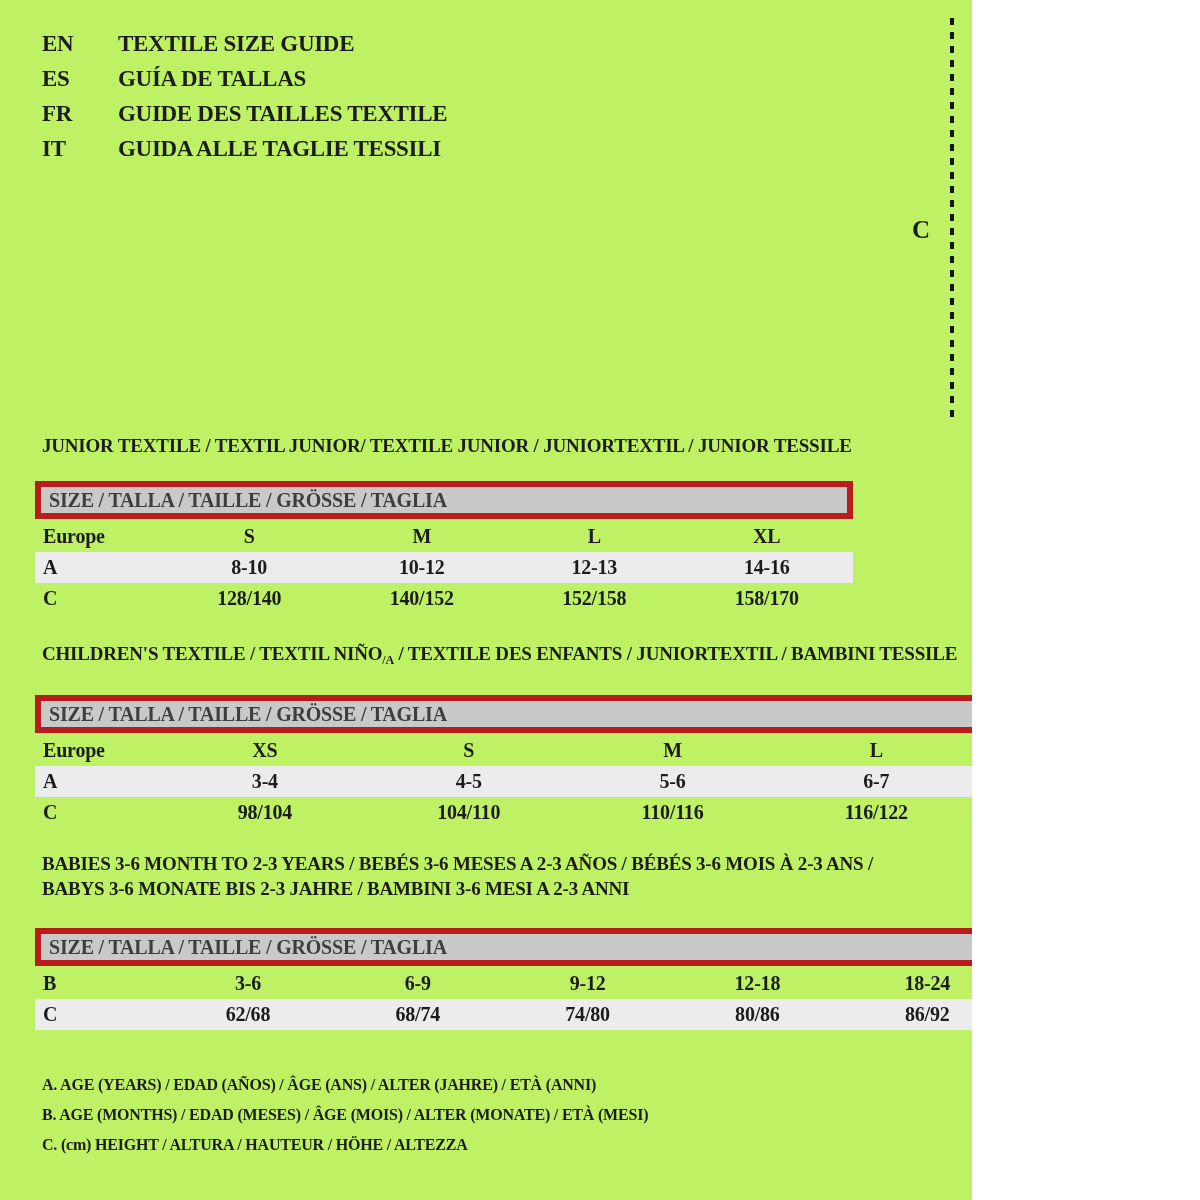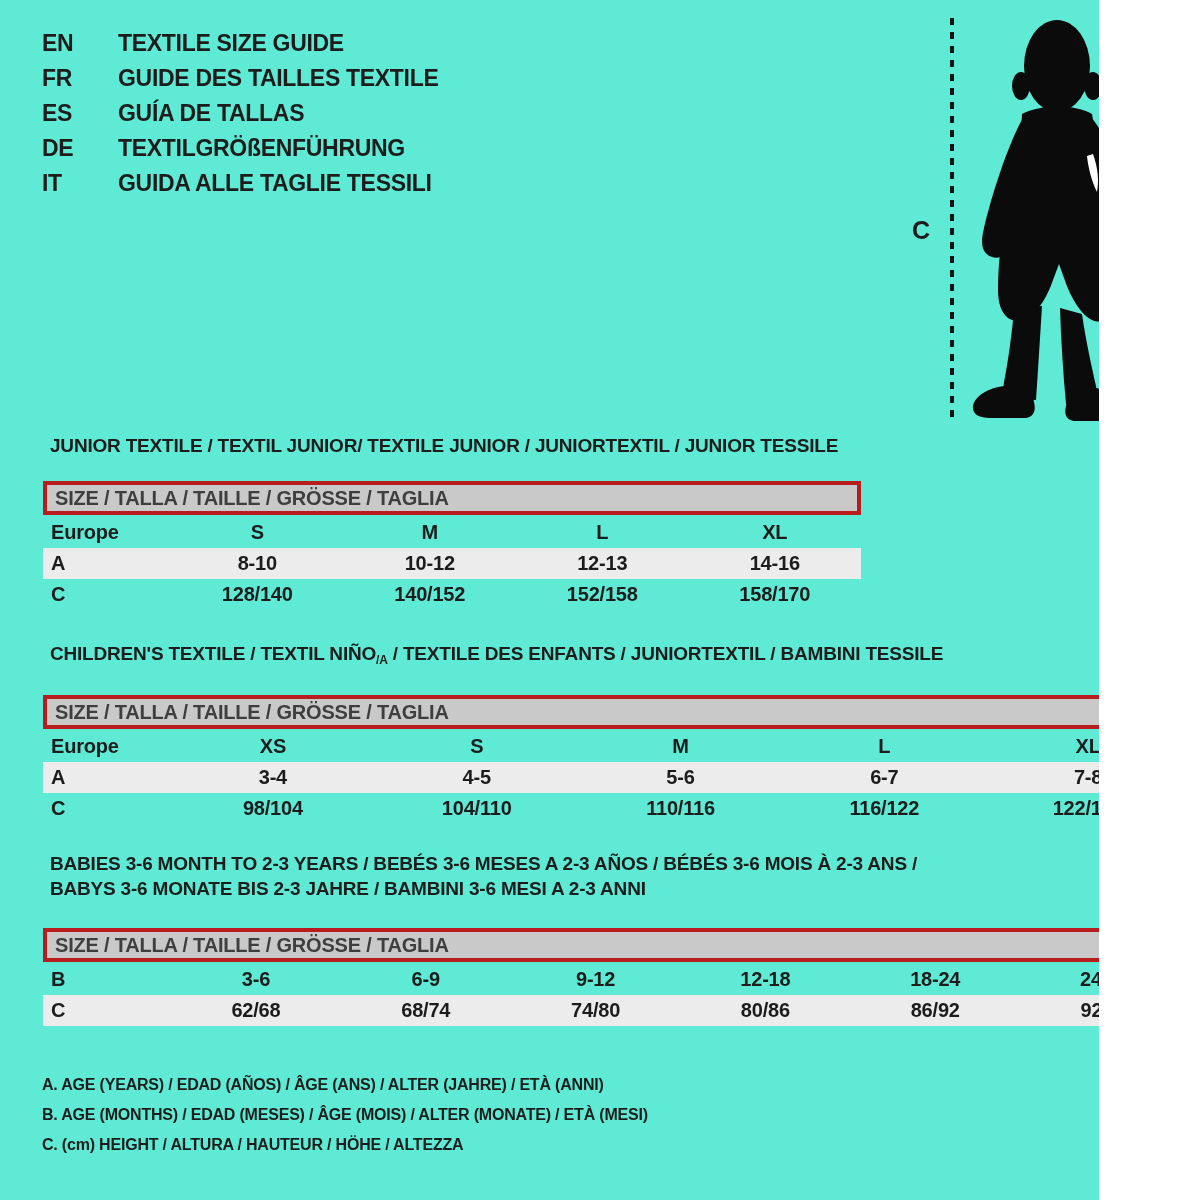--- a/index.html
+++ b/index.html
@@ -1,49 +1,49 @@
 <!DOCTYPE html>
 <html><head>
 <meta charset="utf-8">
 <style>
   html, body { margin:0; padding:0; background:#ffffff; }
   #canvas {
-    position:relative; width:1099px; height:1200px; overflow:hidden;
-    background:#5eead4; color:#1c1c1c;
-    font-family:Liberation Sans, sans-serif;
+    position:relative; width:972px; height:1200px; overflow:hidden;
+    background:#bef264; color:#1c1c1c;
+    font-family:Liberation Serif, serif;
   }
 
   
   .lang-block { position:absolute; left:42px; top:26px; }
   .lang-line { display:flex; height:35px; line-height:35px;
     font-size:23px; font-weight:700; letter-spacing:-0.3px; }
   .lang-code { width:76px; }
 
   
   .figure { position:absolute; left:900px; top:12px; width:260px; height:414px; }
   .c-label { position:absolute; left:12px; top:204px; font-size:25px; font-weight:700; }
   .dash-line { position:absolute; left:48px; top:6px; }
   .silhouette { position:absolute; left:60px; top:2px; }
 
   
-  .size-section { position:absolute; left:35px;margin-left:8px; }
+  .size-section { position:absolute; left:35px; }
   #section-junior   { top:433px; width:818px; }
   #section-children { top:641px; width:1147px; }
   #section-babies   { top:851px; width:1147px; }
 
   .section-title { margin:0; padding-left:7px; font-size:19px; font-weight:700;
     letter-spacing:-0.2px; line-height:25px; white-space:pre-line; }
   .title-sub { font-size:12px; vertical-align:-4px; font-weight:700; }
 
   #section-junior  .size-table { margin-top:23px; }
   #section-children .size-table { margin-top:22px; }
   #section-babies   .size-table { margin-top:27px; }
 
   .size-header-bar { height:26px; line-height:26px; background:#c9c9c9;
-    border:4px solid #b91c1c; padding-left:8px; margin-bottom:2px;
+    border:6px solid #b91c1c; padding-left:8px; margin-bottom:2px;
     font-size:20px; font-weight:700; letter-spacing:-0.2px; color:#3e3e3e; }
 
   .trow { display:flex; height:31px; line-height:31px;
     font-size:20px; font-weight:700; letter-spacing:-0.2px;align-items:center; }
   .trow.striped { background:#ececec; }
   .cell.lab { width:120px; padding-left:8px; }
   .cell.val { flex:1; text-align:center; }
 
   
   .legend { position:absolute; left:42px; top:1070px; }
@@ -54,30 +54,26 @@
 <body>
 
 <div id="canvas">
 
   <div class="lang-block">
     <div class="lang-line">
       <span class="lang-code">EN</span>
       <span class="lang-title">TEXTILE SIZE GUIDE</span>
     </div>
     <div class="lang-line">
-      <span class="lang-code">FR</span>
-      <span class="lang-title">GUIDE DES TAILLES TEXTILE</span>
-    </div>
-    <div class="lang-line">
       <span class="lang-code">ES</span>
       <span class="lang-title">GUÍA DE TALLAS</span>
     </div>
     <div class="lang-line">
-      <span class="lang-code">DE</span>
-      <span class="lang-title">TEXTILGRÖßENFÜHRUNG</span>
+      <span class="lang-code">FR</span>
+      <span class="lang-title">GUIDE DES TAILLES TEXTILE</span>
     </div>
     <div class="lang-line">
       <span class="lang-code">IT</span>
       <span class="lang-title">GUIDA ALLE TAGLIE TESSILI</span>
     </div>
   </div>
 
   <div class="figure">
     <span class="c-label">C</span>
     <svg class="dash-line" width="8" height="400" viewBox="0 0 8 400">

